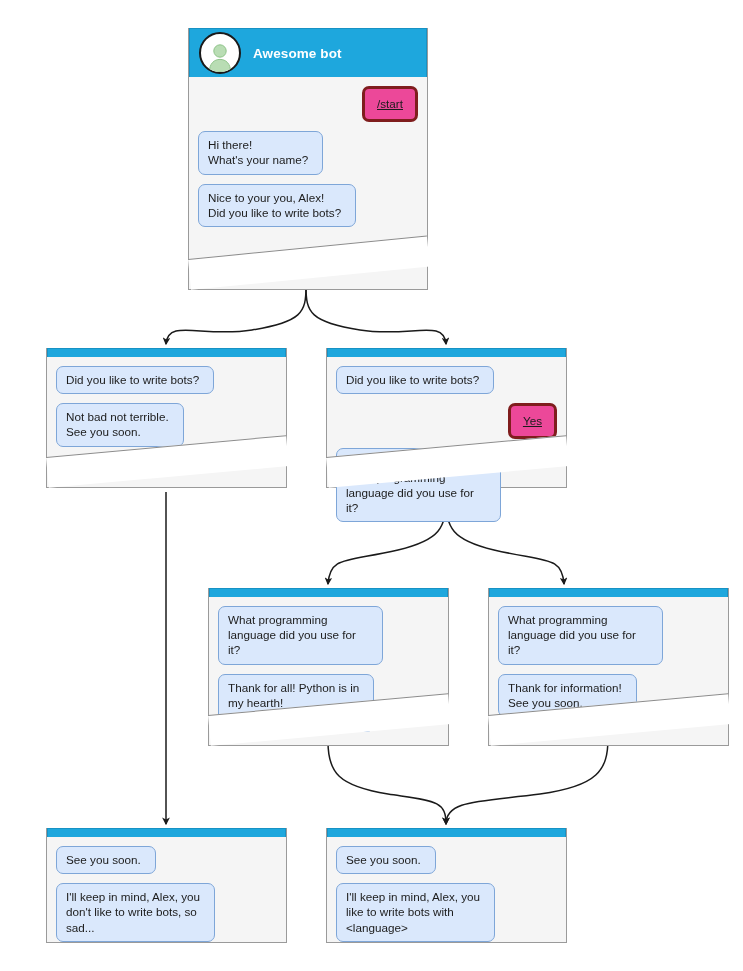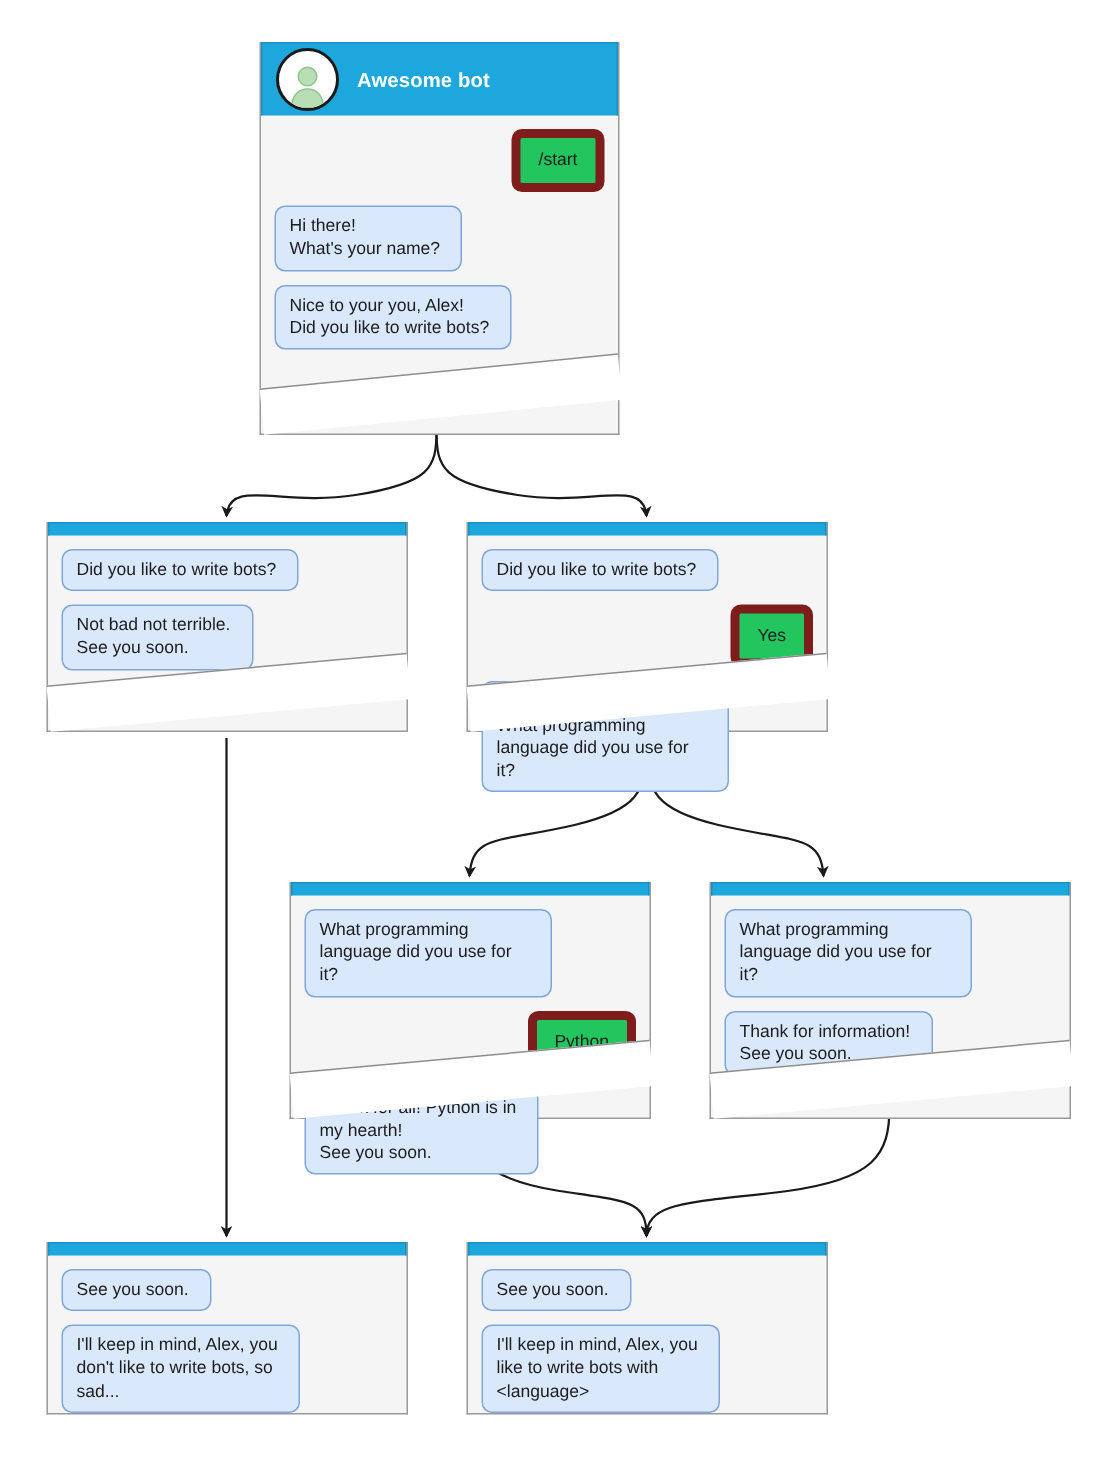--- a/index.html
+++ b/index.html
@@ -4,21 +4,21 @@
 <style>
   html,body{margin:0;padding:0;}
   body{
     width:743px;height:971px;
     background:#ffffff;
     font-family:"Liberation Sans","DejaVu Sans",sans-serif;
     position:relative;
     overflow:hidden;
     -webkit-font-smoothing:antialiased;
   }
-  #canvas{position:absolute;left:1px;top:0;width:608px;height:971px;}
+  #canvas{position:absolute;left:16px;top:0;width:608px;height:971px;}
   #edges{position:absolute;left:0;top:0;width:743px;height:971px;pointer-events:none;}
 
   
   .card{
     position:absolute;
     box-sizing:border-box;
     background:#f5f5f5;
     border:1px solid #9a9a9a;
     border-top:none;
   }
@@ -73,21 +73,21 @@
     box-sizing:border-box;
     font-size:11.7px;
     line-height:15.2px;
     color:#1c1c1c;
     border-radius:7px;
     padding:5px 14px 6px 9px;
     white-space:pre-line;
     max-width:165px;
   }
   .bub.bot{background:#dae8fc;border:1px solid #7ea6d8;}
-  .bub.usr{background:#22c55e;border:6px solid #7f1d1d;padding:7px 12px 8px 12px;}
+  .bub.usr{background:#ec4899;border:3px solid #7f1d1d;padding:7px 12px 8px 12px;text-decoration:underline;}
   .root .bub{max-width:175px;}
 </style>
 </head>
 <body>
 
 <div id="canvas">
 
   <svg id="edges" viewBox="0 0 743 971" width="743" height="971" xmlns="http://www.w3.org/2000/svg">
     <defs>
       <marker id="ah" viewBox="0 0 10 10" refX="8.4" refY="5" markerWidth="5.2" markerHeight="5.2" orient="auto-start-reverse">
@@ -168,23 +168,20 @@
     <div class="slant"></div>
   </div>
 
   <div class="card" style="left:192px;top:588px;width:241px;height:158px;">
     <div class="hdr small"></div>
     <div class="body">
       <div class="row left">
         <div class="bub bot">What programming
 language did you use for it?</div>
       </div>
-      <div class="row right">
-        <div class="bub usr">Python</div>
-      </div>
       <div class="row left">
         <div class="bub bot">Thank for all! Python is in
 my hearth!
 See you soon.</div>
       </div>
     </div>
     <div class="slant"></div>
   </div>
 
   <div class="card" style="left:472px;top:588px;width:241px;height:158px;">

